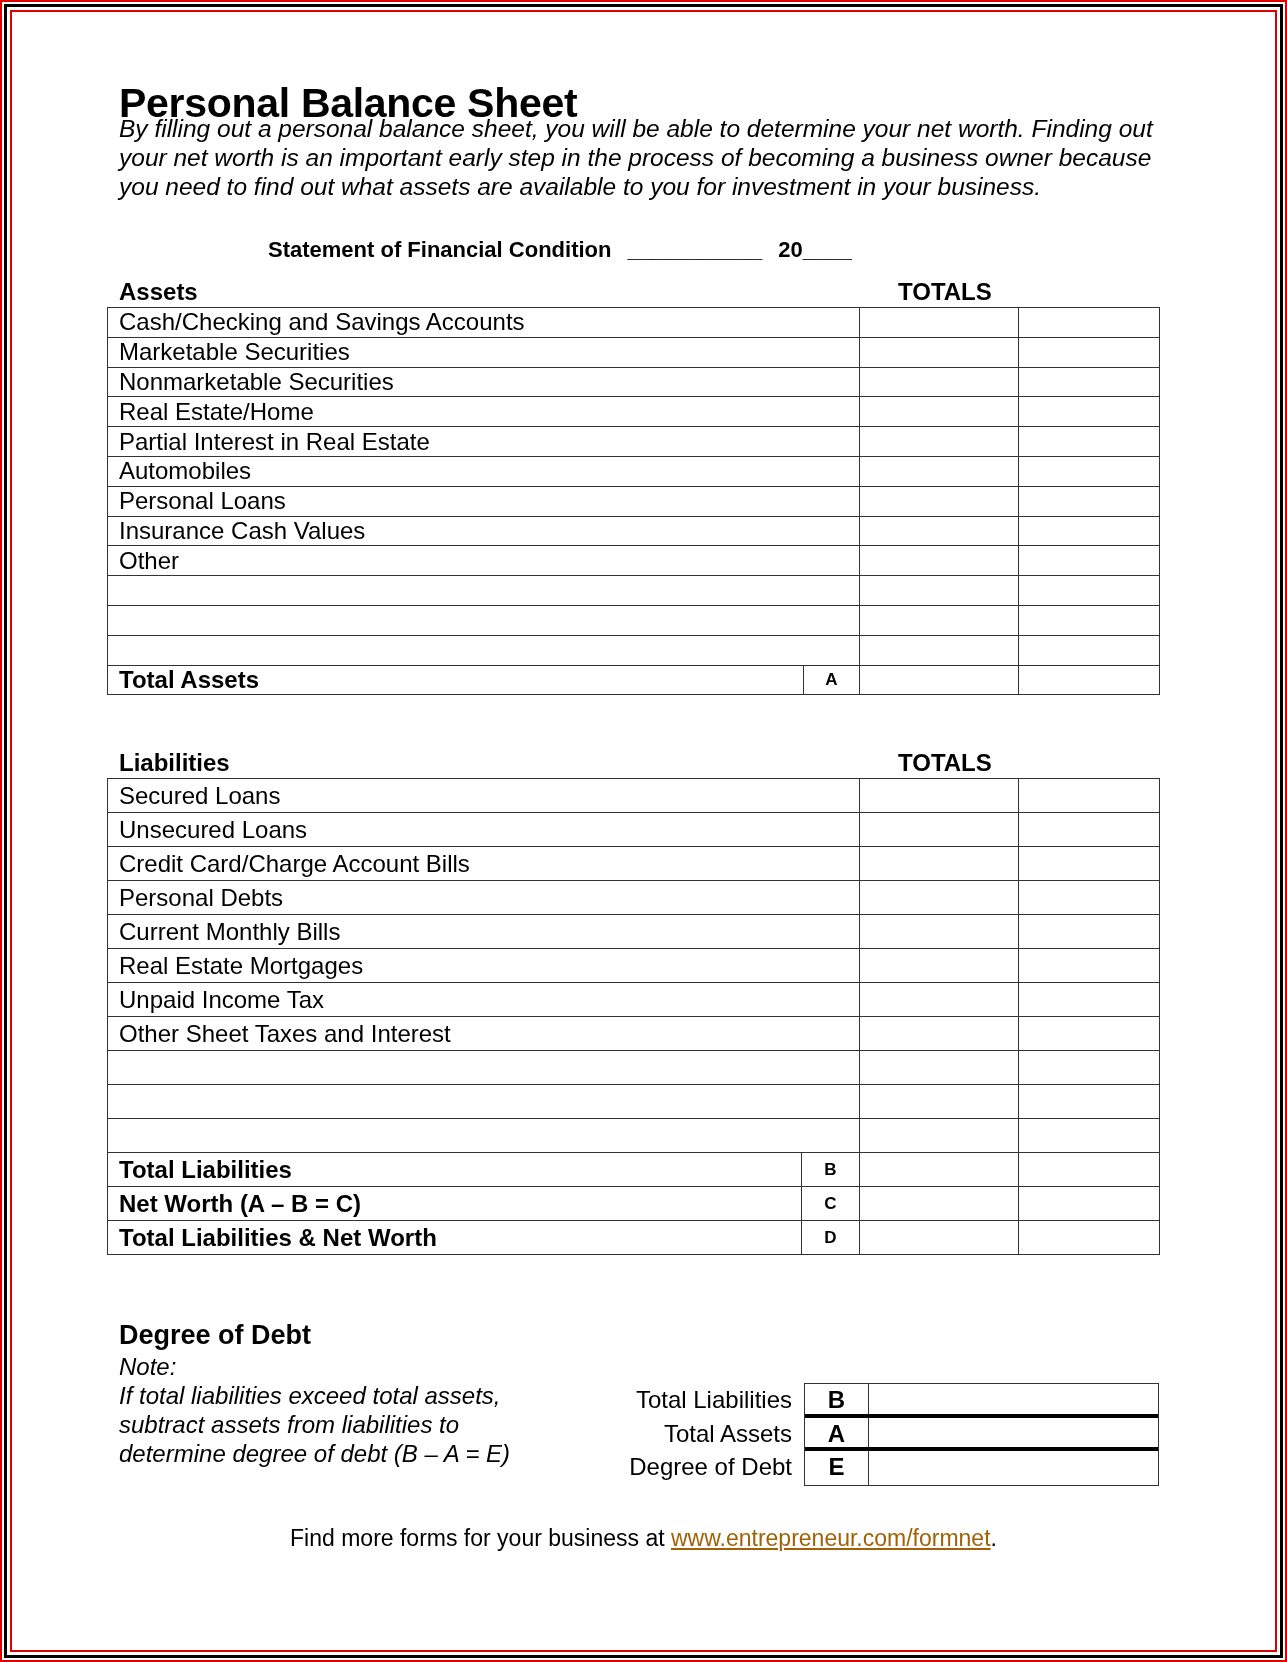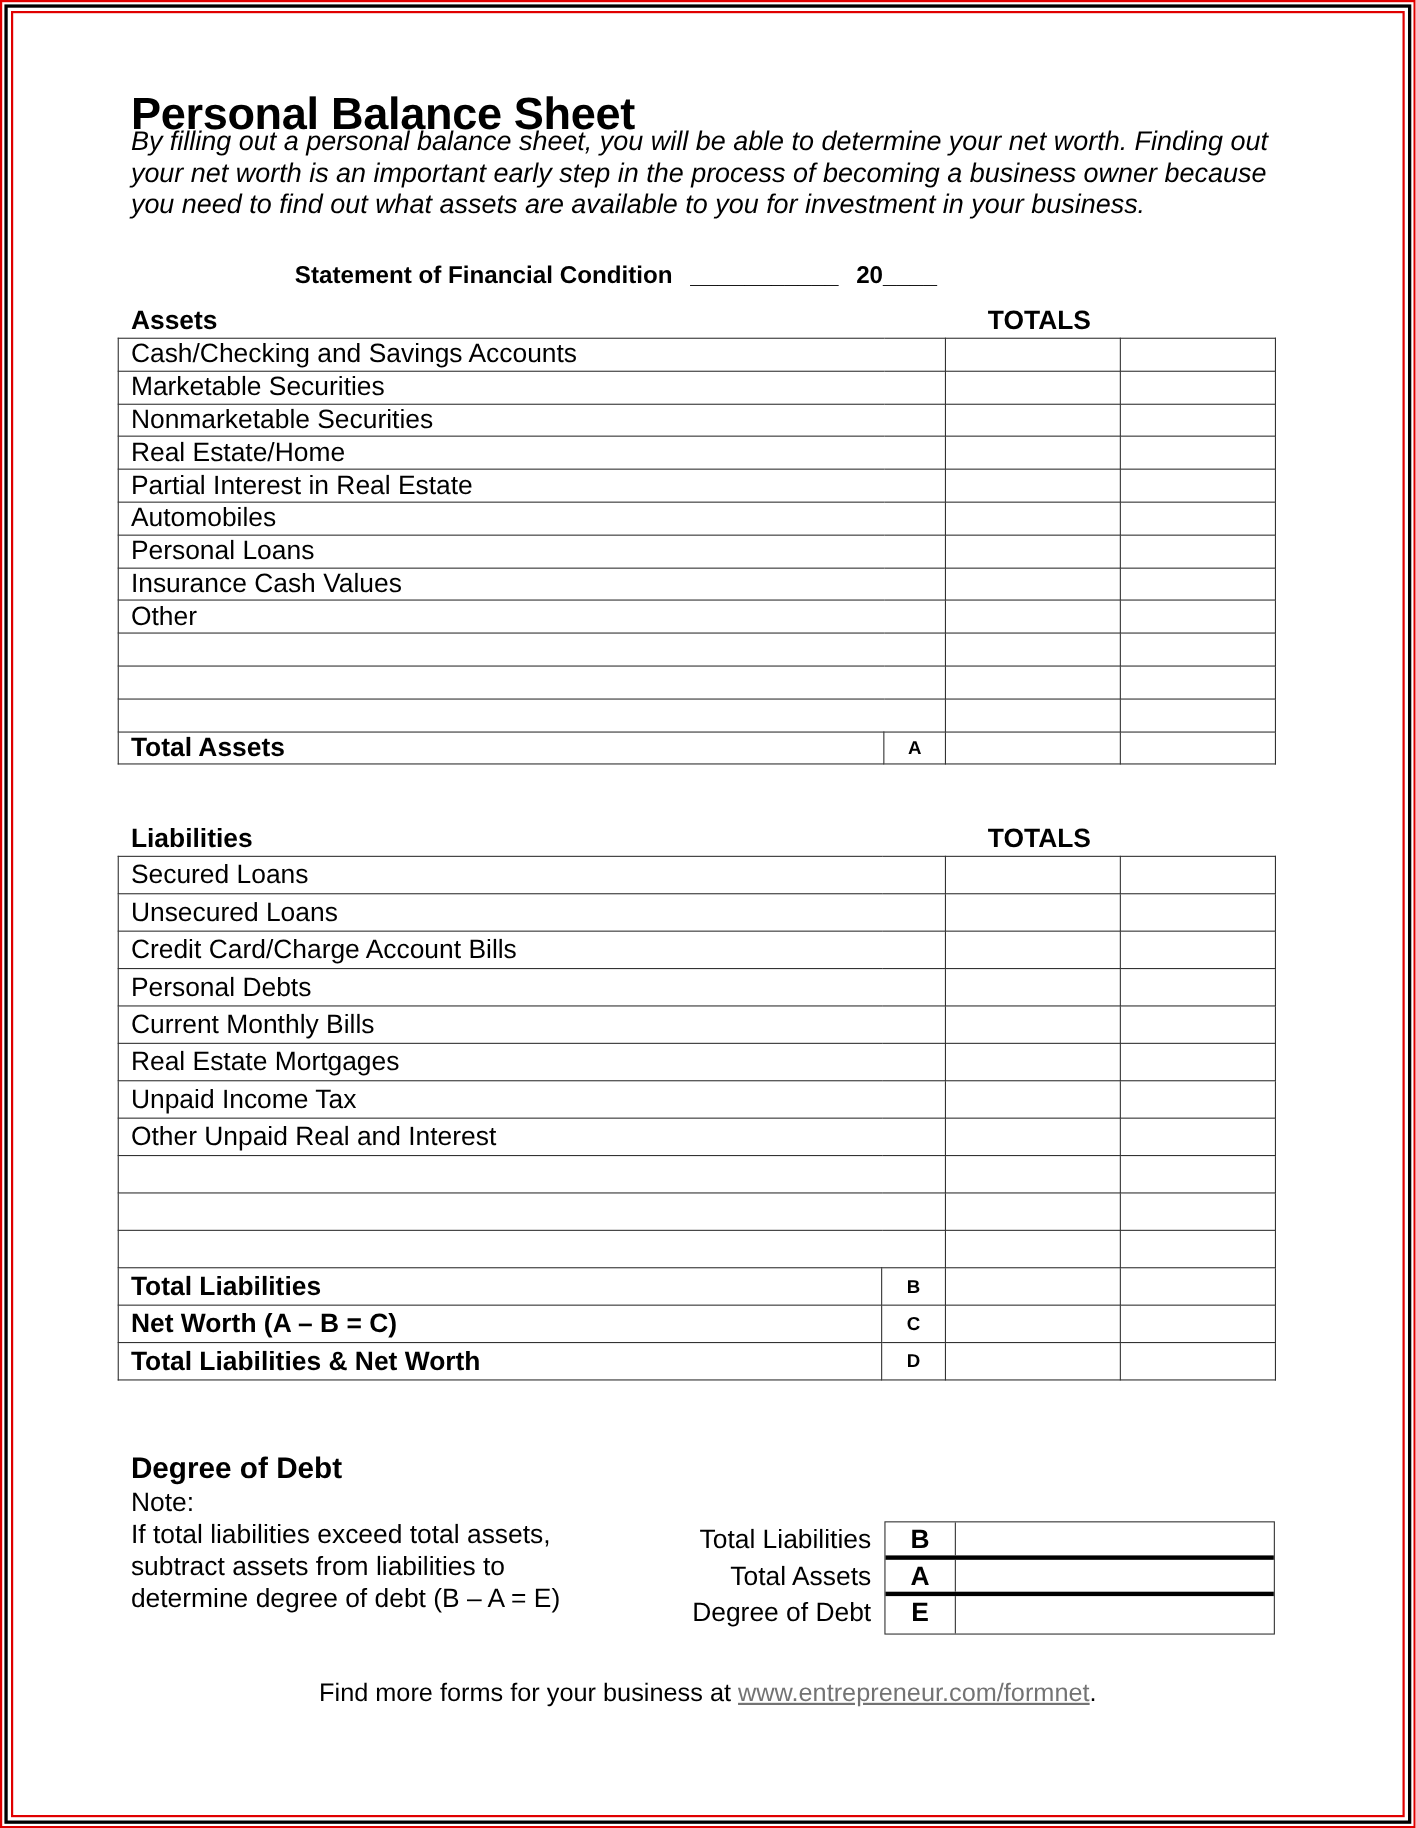--- a/index.html
+++ b/index.html
@@ -31,32 +31,32 @@
   table.grid td {
     border: 1.5px solid #333; padding: 0 0 0 11px; font-size: 24px; white-space: nowrap;
     overflow: hidden; vertical-align: middle;
   }
   table.grid td.num { padding: 0; }
   table.grid td.letter { text-align: center; padding: 0; font-size: 17px; font-weight: bold; }
   table.grid tr.bold td.label { font-weight: bold; }
   .assets tr { height: 29.8px; }
   .liab tr { height: 34px; }
   .degree-title { left: 119px; top: 1320px; font-size: 27px; font-weight: bold; }
-  .degree-note { left: 119px; top: 1352px; font-size: 24px; line-height: 29px; }
+  .degree-note { left: 119px; top: 1352px; font-size: 24px; font-style: italic; line-height: 29px; }
   .degree-labels { left: 560px; top: 1383px; width: 232px; text-align: right; font-size: 24px; }
   .degree-labels div { height: 33.5px; line-height: 33.5px; }
   .degree-box {
     position: absolute; left: 804px; top: 1383px; width: 355px; border: 1.5px solid #333;
   }
   .degree-row { display: flex; height: 33.5px; }
   .degree-row.sep { border-bottom: 4px solid #000; height: 33.5px; }
   .degree-letter { width: 64px; border-right: 1.5px solid #333; text-align: center; font-size: 24px; font-weight: bold; line-height: 31px; }
   .degree-val { flex: 1; }
   .footer { left: 0; width: 1287px; top: 1525px; text-align: center; font-size: 23px; }
-  .footer a { color: #737373; text-decoration: underline; }
+  .footer a { color: #a16207; text-decoration: underline; }
 </style>
 </head>
 <body>
 
 <div class="frame">
   <div class="frame-inner">
     <div class="frame-inner2"></div>
   </div>
 </div>
 
@@ -189,21 +189,21 @@
         <td class="label" colspan="2">Real Estate Mortgages</td>
         <td class="num"></td>
         <td class="num"></td>
       </tr>
       <tr>
         <td class="label" colspan="2">Unpaid Income Tax</td>
         <td class="num"></td>
         <td class="num"></td>
       </tr>
       <tr>
-        <td class="label" colspan="2">Other Unpaid Real and Interest</td>
+        <td class="label" colspan="2">Other Sheet Taxes and Interest</td>
         <td class="num"></td>
         <td class="num"></td>
       </tr>
       <tr>
         <td class="label" colspan="2"></td>
         <td class="num"></td>
         <td class="num"></td>
       </tr>
       <tr>
         <td class="label" colspan="2"></td>

